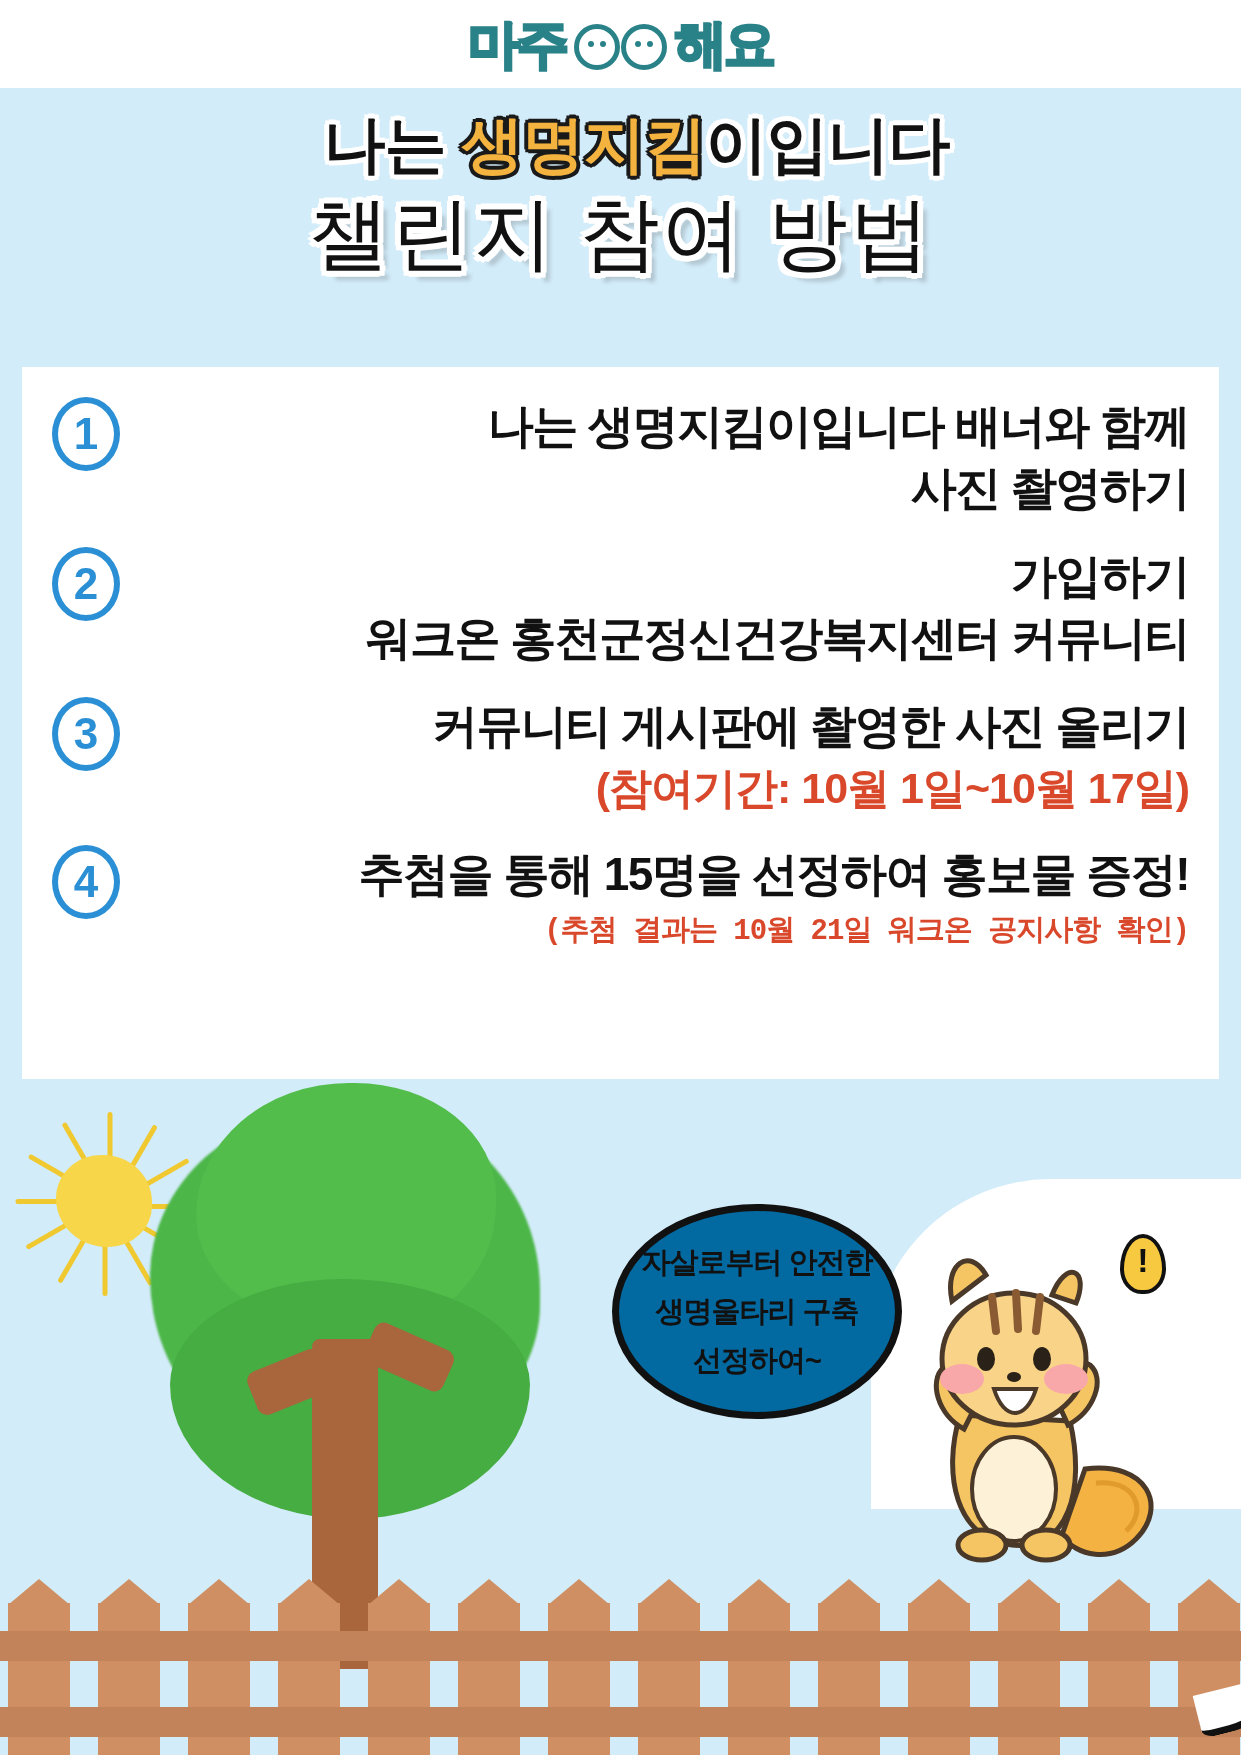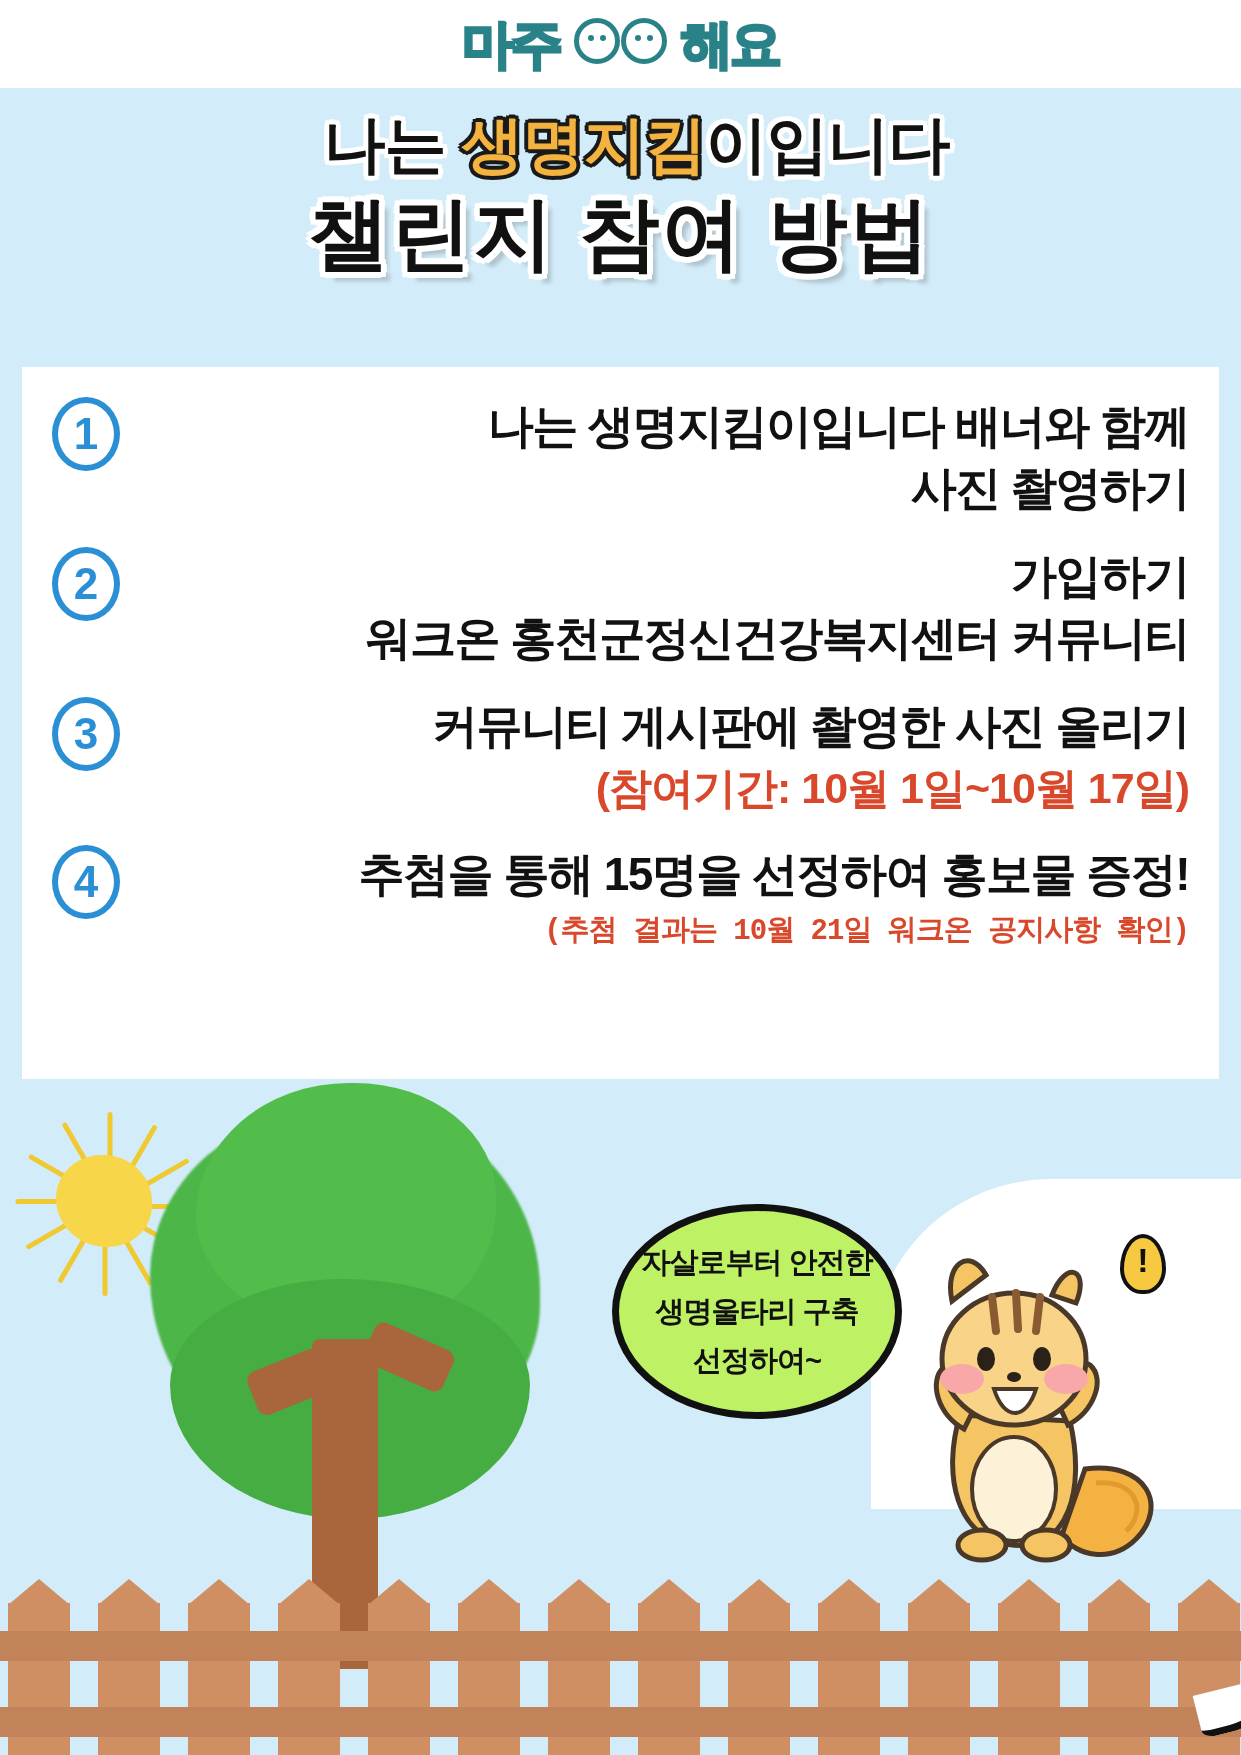--- a/index.html
+++ b/index.html
@@ -23,22 +23,22 @@
     top: 0; left: 0;
     width: 1241px;
     height: 88px;
     background: #ffffff;
     display: flex;
     align-items: center;
     justify-content: center;
   }
   .logo {
     display: flex;
-    align-items: flex-start;
-    gap: 18px;
+    align-items: flex-end;
+    gap: 12px;
     color: #2a8289;
   }
   .logo-word {
     font-size: 52px;
     font-weight: bold;
     letter-spacing: -3px;
     line-height: 1;
     color: #2a8289;
     -webkit-text-stroke: 3px #2a8289;
   }
@@ -85,21 +85,21 @@
   .headline-line1 .hl {
     color: #f4b33e;
     text-shadow:
       -3px -3px 0 #1a1a1a,  3px -3px 0 #1a1a1a,
       -3px  3px 0 #1a1a1a,  3px  3px 0 #1a1a1a,
        0px -4px 0 #1a1a1a,  0px  4px 0 #1a1a1a,
       -4px  0px 0 #1a1a1a,  4px  0px 0 #1a1a1a;
   }
   .headline-line2 {
     font-size: 80px;
-    font-weight: bold;
+    font-weight: normal;
     letter-spacing: 2px;
     line-height: 1.2;
     color: #111111;
     margin-top: 2px;
     text-shadow:
       -5px -5px 0 #fff,  5px -5px 0 #fff,
       -5px  5px 0 #fff,  5px  5px 0 #fff,
        0px -6px 0 #fff,  0px  6px 0 #fff,
       -6px  0px 0 #fff,  6px  0px 0 #fff,
        9px  9px 4px rgba(0,0,0,0.18);
@@ -240,21 +240,21 @@
   .rail {
     position: absolute; left: 0;
     width: 1253px; height: 30px;
     background: #c2835a;
   }
 
   
   .bubble {
     position: absolute; left: 612px; top: 125px;
     width: 290px; height: 215px;
-    background: #bef264;
+    background: #0369a1;
     border: 7px solid #111111;
     border-radius: 50% 50% 50% 50% / 50% 50% 50% 50%;
     display: flex; flex-direction: column;
     align-items: center; justify-content: center;
     gap: 9px;
     z-index: 5;
   }
   .bubble-line {
     font-size: 29px;
     font-weight: 600;

